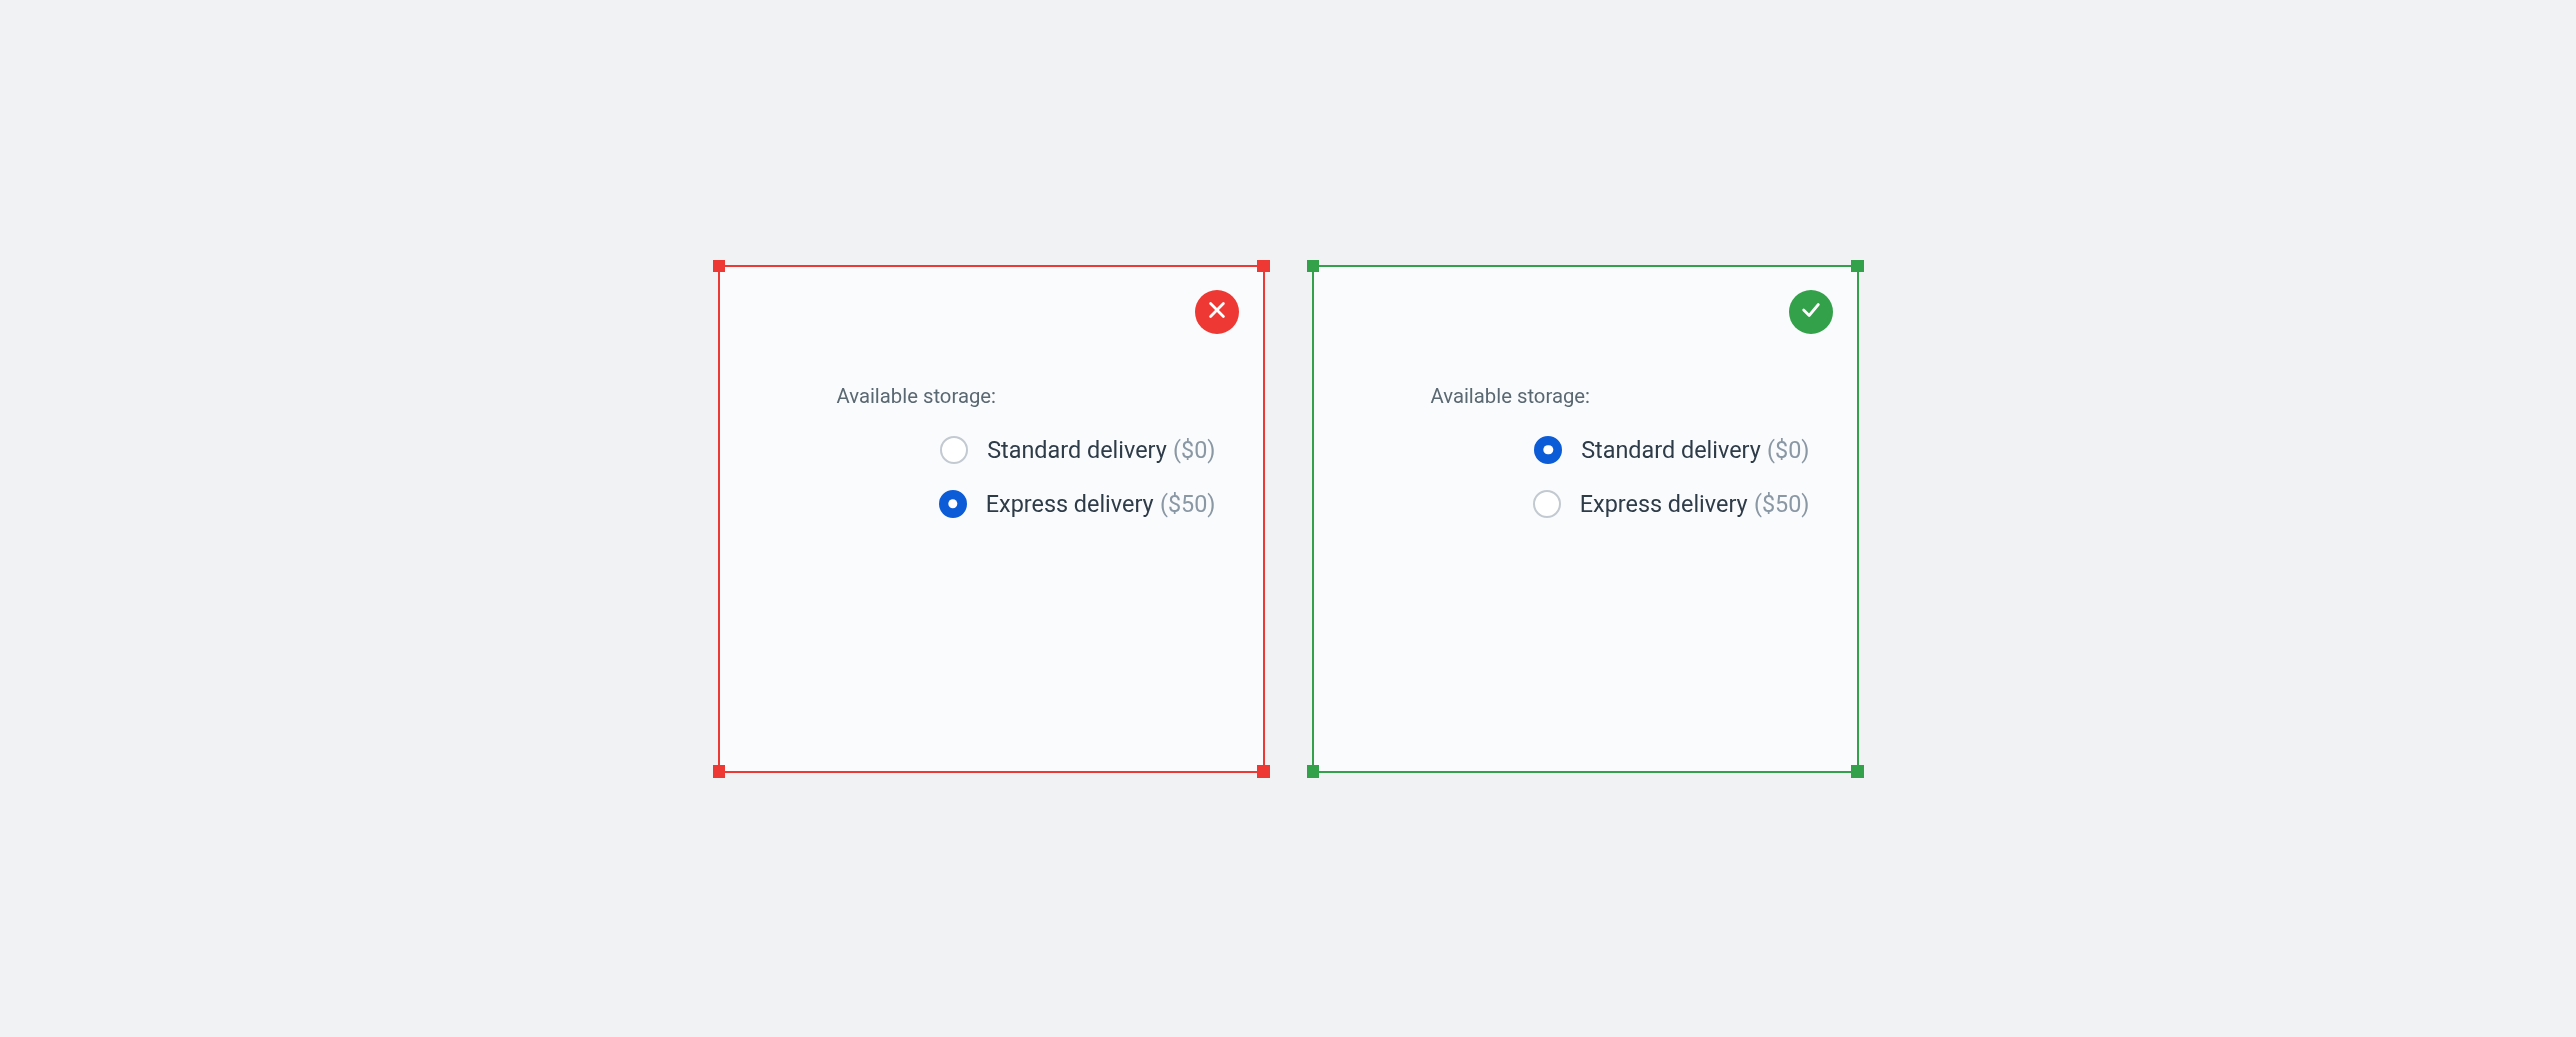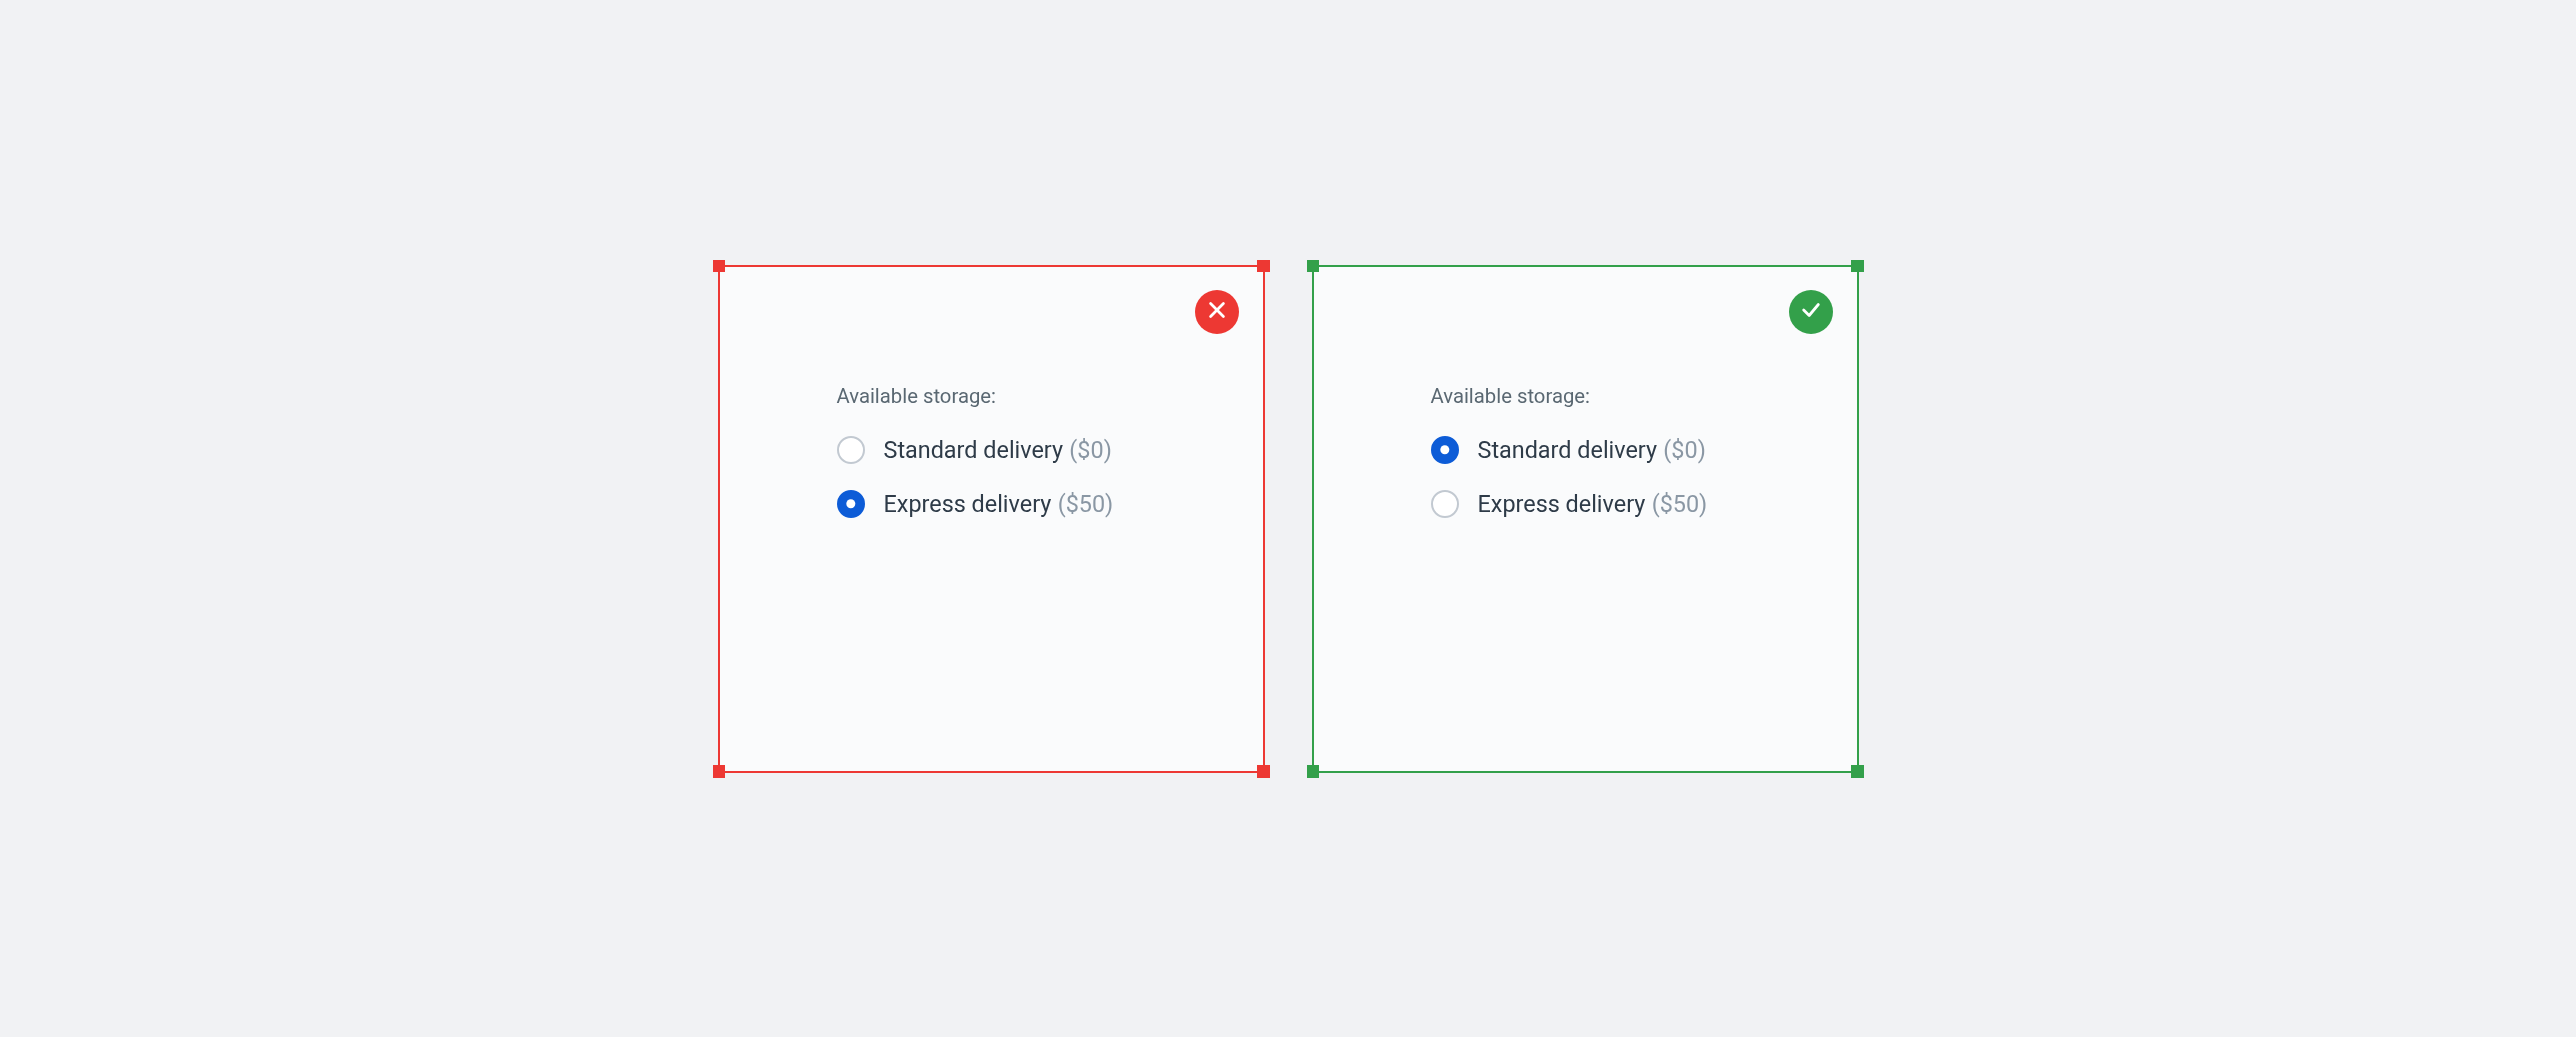--- a/index.html
+++ b/index.html
@@ -57,20 +57,21 @@
       color: #5a6872;
       font-weight: 400;
       margin-bottom: 28px;
     }
     .option {
       display: flex;
       align-items: center;
       margin-bottom: 26.6px;
       cursor: pointer;
       user-select: none;
+      justify-content: flex-end;
     }
     .radio {
       width: 28px;
       height: 28px;
       border-radius: 50%;
       margin-right: 19px;
       position: relative;
       flex: 0 0 28px;
     }
     .radio.unchecked {

